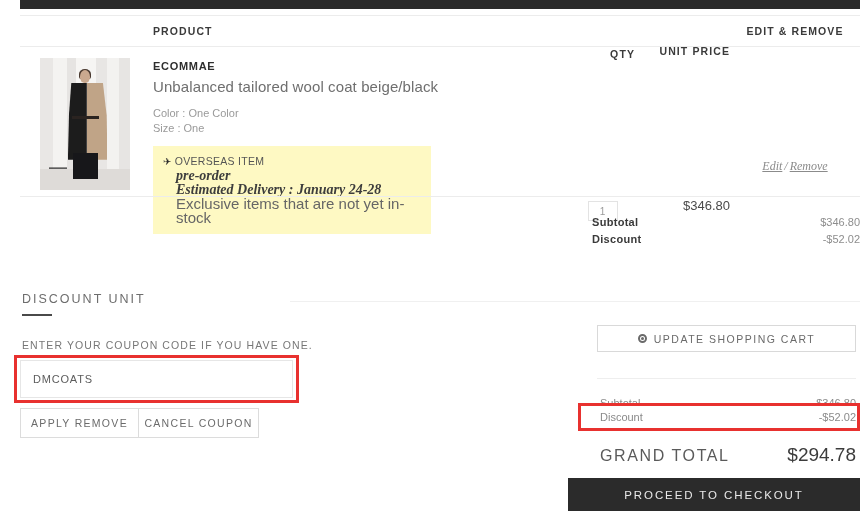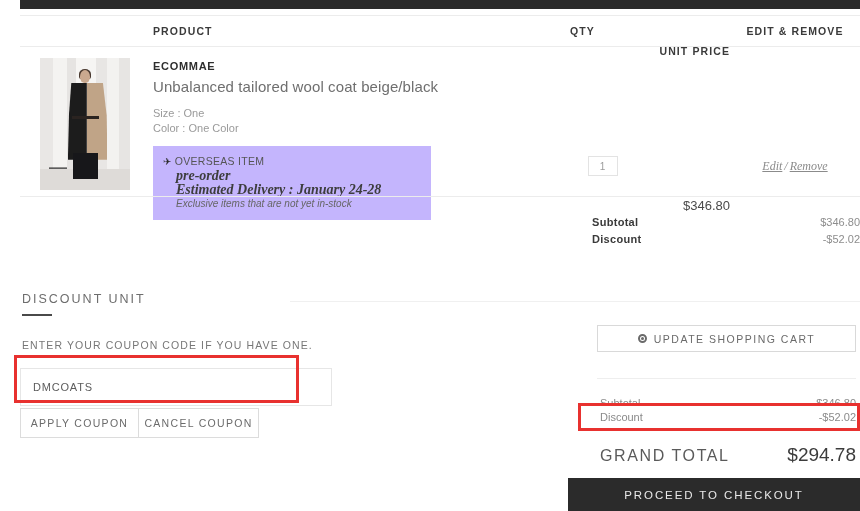--- a/index.html
+++ b/index.html
@@ -36,21 +36,21 @@
   }
   .th {
     font-size: 10.5px;
     font-weight: bold;
     letter-spacing: 1.1px;
     color: #3a3a3a;
     text-transform: uppercase;
   }
   .col-thumb { width: 130px; flex: 0 0 130px; }
   .col-product { flex: 1 1 auto; padding-left: 3px; }
-  .col-qty { width: 65px; flex: 0 0 65px; text-align: left; }
+  .col-qty { width: 65px; flex: 0 0 65px; text-align: right; margin-top: 45px; }
   .col-price { width: 95px; flex: 0 0 95px; text-align: right; margin-top: 40px; }
   .col-edit { width: 130px; flex: 0 0 130px; text-align: center; }
 
   .trow {
     display: flex;
     align-items: flex-start;
     padding-top: 11px;
     min-height: 175px;
   }
 
@@ -118,34 +118,34 @@
   }
   .pname {
     font-size: 15px; color: #6f6f6f; margin-bottom: 11px; letter-spacing: 0.1px;
   }
   .popt {
     font-size: 11px; color: #9a9a9a; line-height: 15px;
   }
   .overseas {
     margin-top: 10px;
     width: 278px;
-    background: #c4b5fd;
+    background: #fef9c3;
     padding: 8px 10px 9px 10px;
     line-height: 14px;
   }
   .ov-line1 { font-size: 10.5px; color: #555; letter-spacing: 0.3px; }
   .ov-plane { font-size: 10px; color: #2b2b2b; margin-right: 3px; }
   .ov-em {
     font-family: "Liberation Serif", serif;
     font-style: italic; font-weight: bold;
     font-size: 14px; color: #3d3d3d;
     padding-left: 13px;
   }
   .ov-last {
-    font-size: 10px; color: #666; padding-left: 13px; font-style: italic;
+    font-size: 15px; color: #666; padding-left: 13px;
   }
 
   .qty-box {
     width: 30px; height: 20px;
     border: 1px solid #e3e3e3;
     background: #fff;
     margin: 0 auto;
     font-size: 10px; color: #9b9b9b;
     display: flex; align-items: center; justify-content: center;
   }
@@ -191,22 +191,22 @@
   .dc-hline {
     position: absolute; left: 290px; top: 301px; right: 0;
     height: 1px; background: #f0f0f0;
   }
   .dc-sub {
     position: absolute; left: 22px; top: 339px;
     font-size: 10.5px; letter-spacing: 1.1px; color: #777;
   }
 
   .coupon-wrap {
-    position: absolute; left: 20px; top: 368px;
-    width: 312px; height: 38px;
+    position: absolute; left: 20px; top: 360px;
+    width: 273px; height: 38px;
   }
   .coupon-input {
     width: 100%; height: 100%;
     border: 1px solid #e6e6e6;
     background: #fff;
     padding: 0 12px;
     font-family: "Liberation Sans", sans-serif;
     font-size: 11px; letter-spacing: 0.8px; color: #5c5c5c;
     outline: none;
   }
@@ -329,22 +329,22 @@
         <div class="ph-coat-r"></div>
         <div class="ph-belt"></div>
         <div class="ph-pants"></div>
         <div class="ph-stand"></div>
       </div>
     </div>
 
     <div class="col-product pd">
       <div class="brand">ECOMMAE</div>
       <div class="pname">Unbalanced tailored wool coat beige/black</div>
+      <div class="popt">Color : One Color</div>
       <div class="popt">Size : One</div>
-      <div class="popt">Color : One Color</div>
 
       <div class="overseas">
         <div class="ov-line1">
           <span class="ov-plane">✈</span><span>OVERSEAS ITEM</span>
         </div>
         <div class="ov-em">pre-order</div>
         <div class="ov-em">Estimated Delivery : January 24-28</div>
         <div class="ov-last">Exclusive items that are not yet in-stock</div>
       </div>
     </div>
@@ -381,21 +381,21 @@
 <div class="dc-rule"></div>
 <div class="dc-hline"></div>
 <div class="dc-sub">ENTER YOUR COUPON CODE IF YOU HAVE ONE.</div>
 
 <div class="coupon-wrap">
   <input class="coupon-input" type="text" value="DMCOATS" style="">
 </div>
 <div class="hl-coupon"></div>
 
 <div class="btn-row">
-  <div class="coupon-btn btn-apply">APPLY COUPON</div>
+  <div class="coupon-btn btn-apply">APPLY REMOVE</div>
   <div class="coupon-btn btn-cancel">CANCEL COUPON</div>
 </div>
 
 <div class="update-btn">
   <span class="upd-icon"></span>
   <span>UPDATE SHOPPING CART</span>
 </div>
 
 <div class="sum-sep"></div>
 

